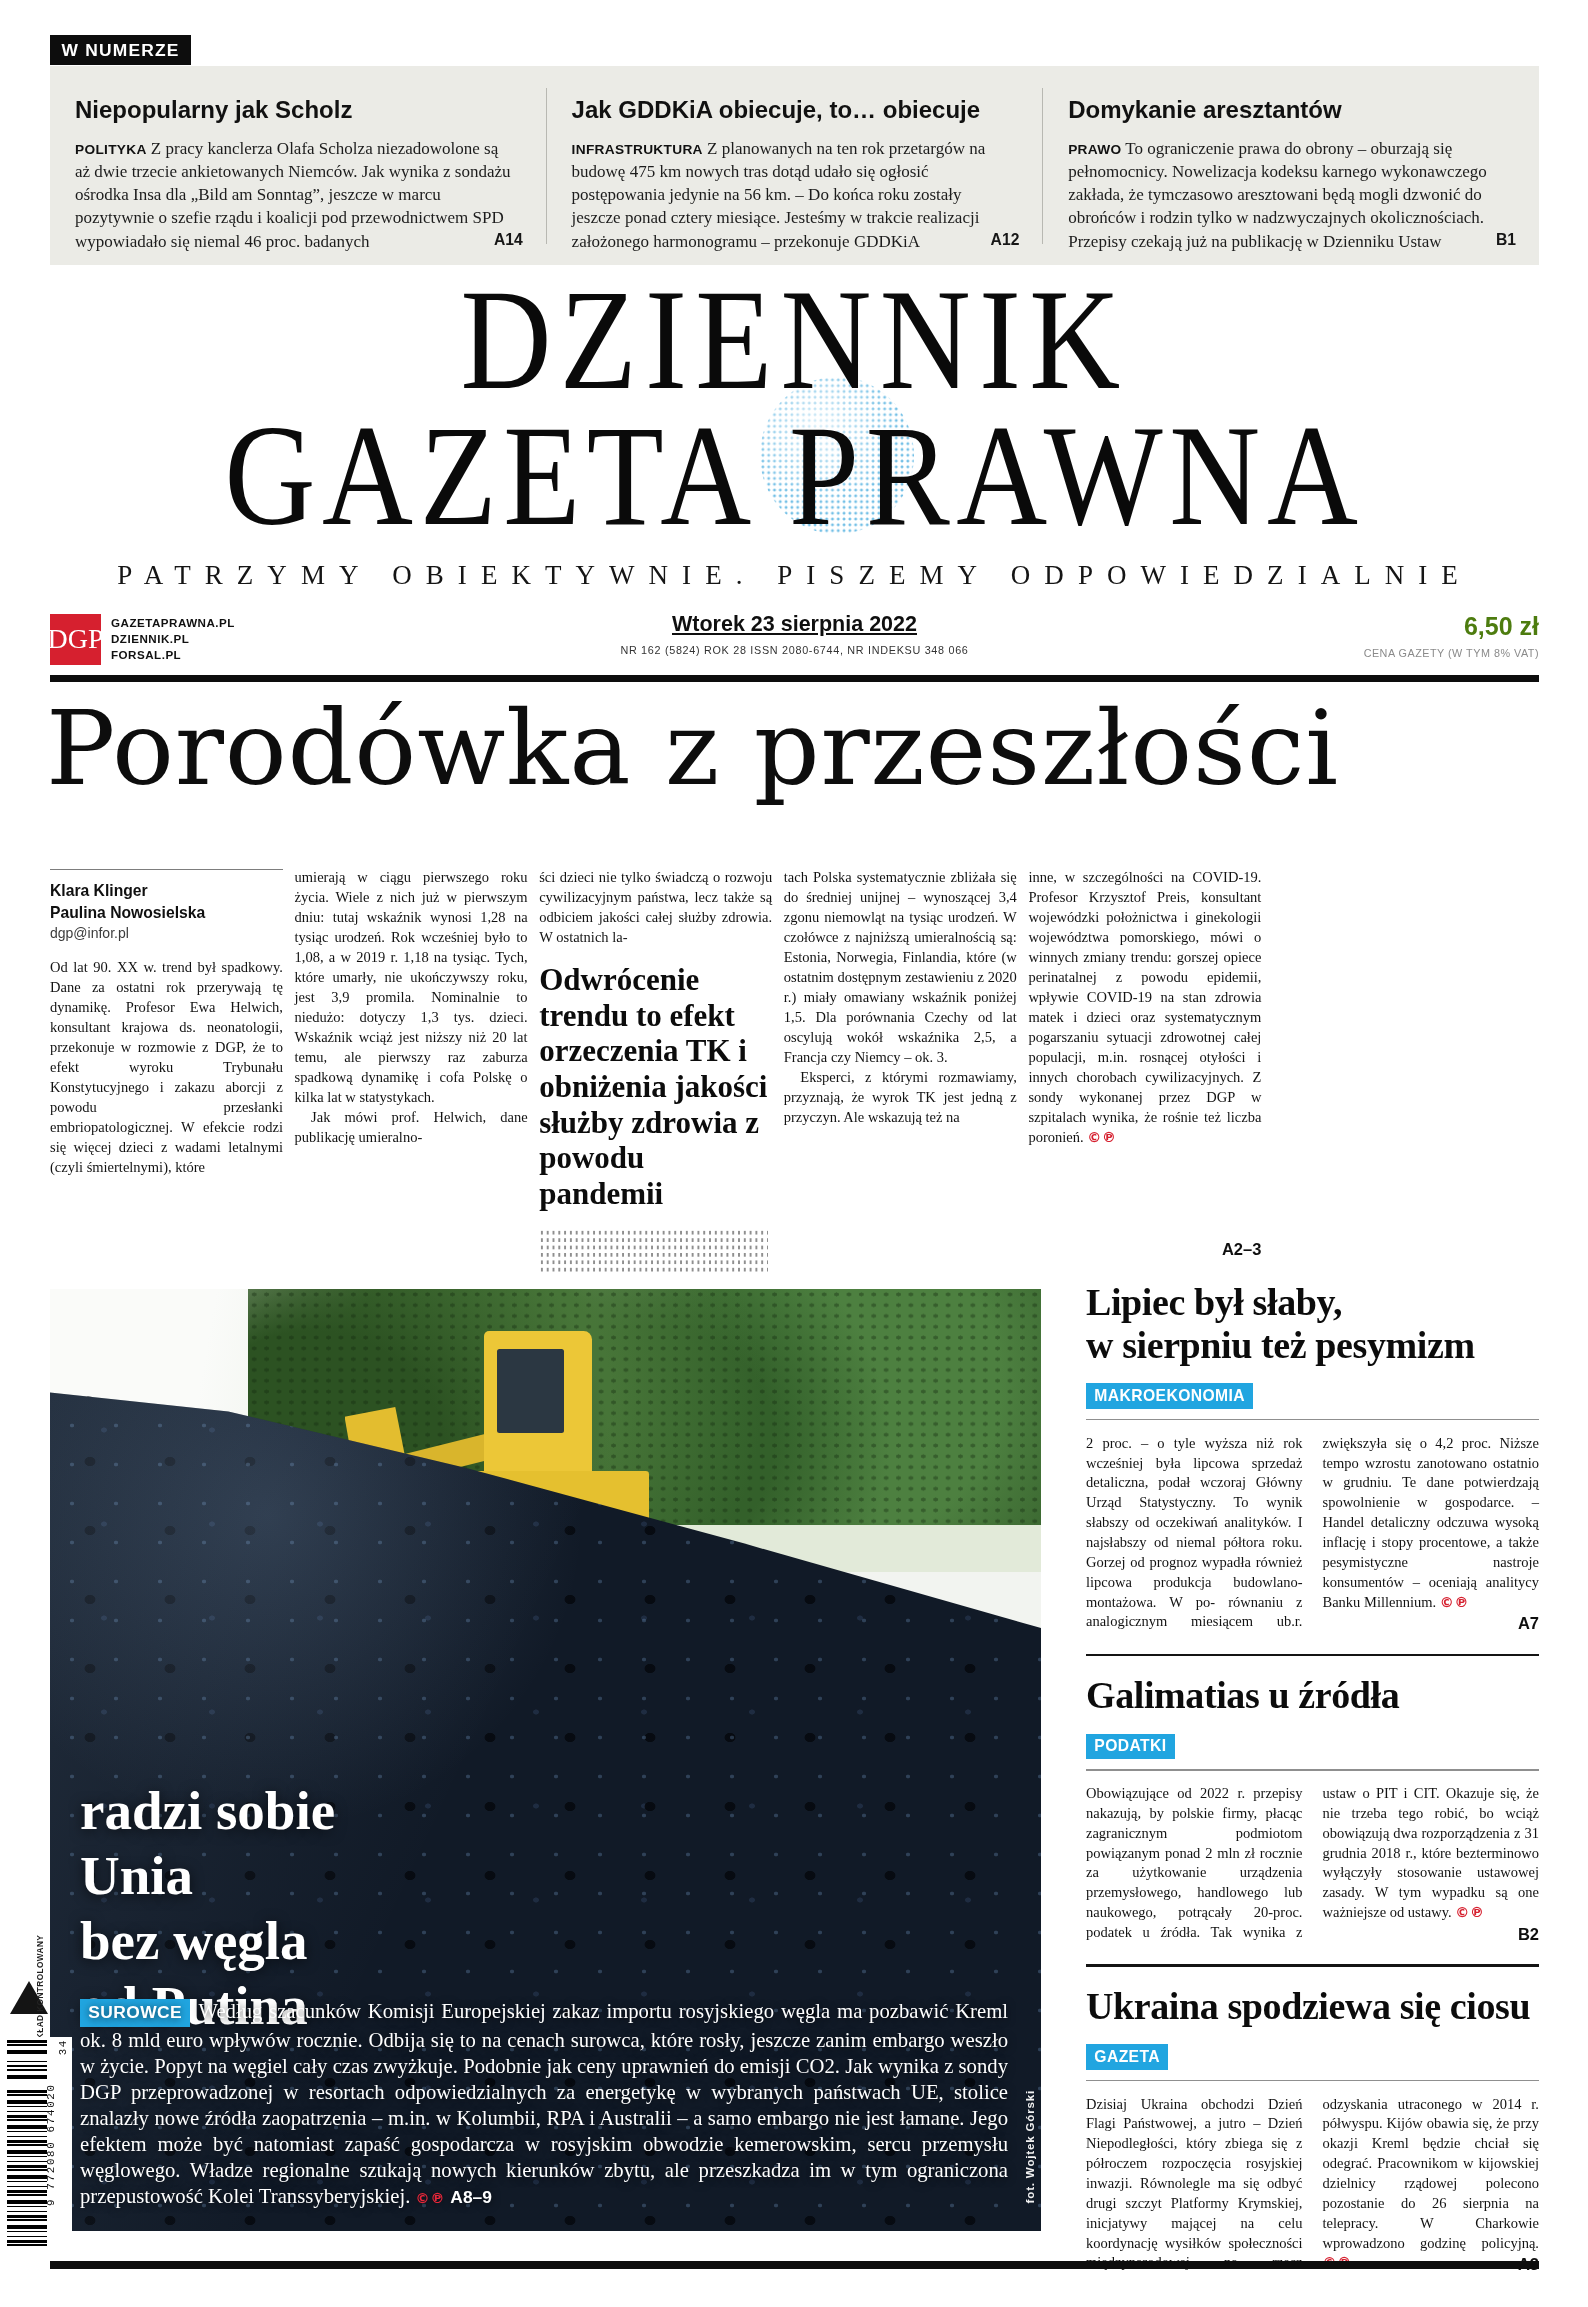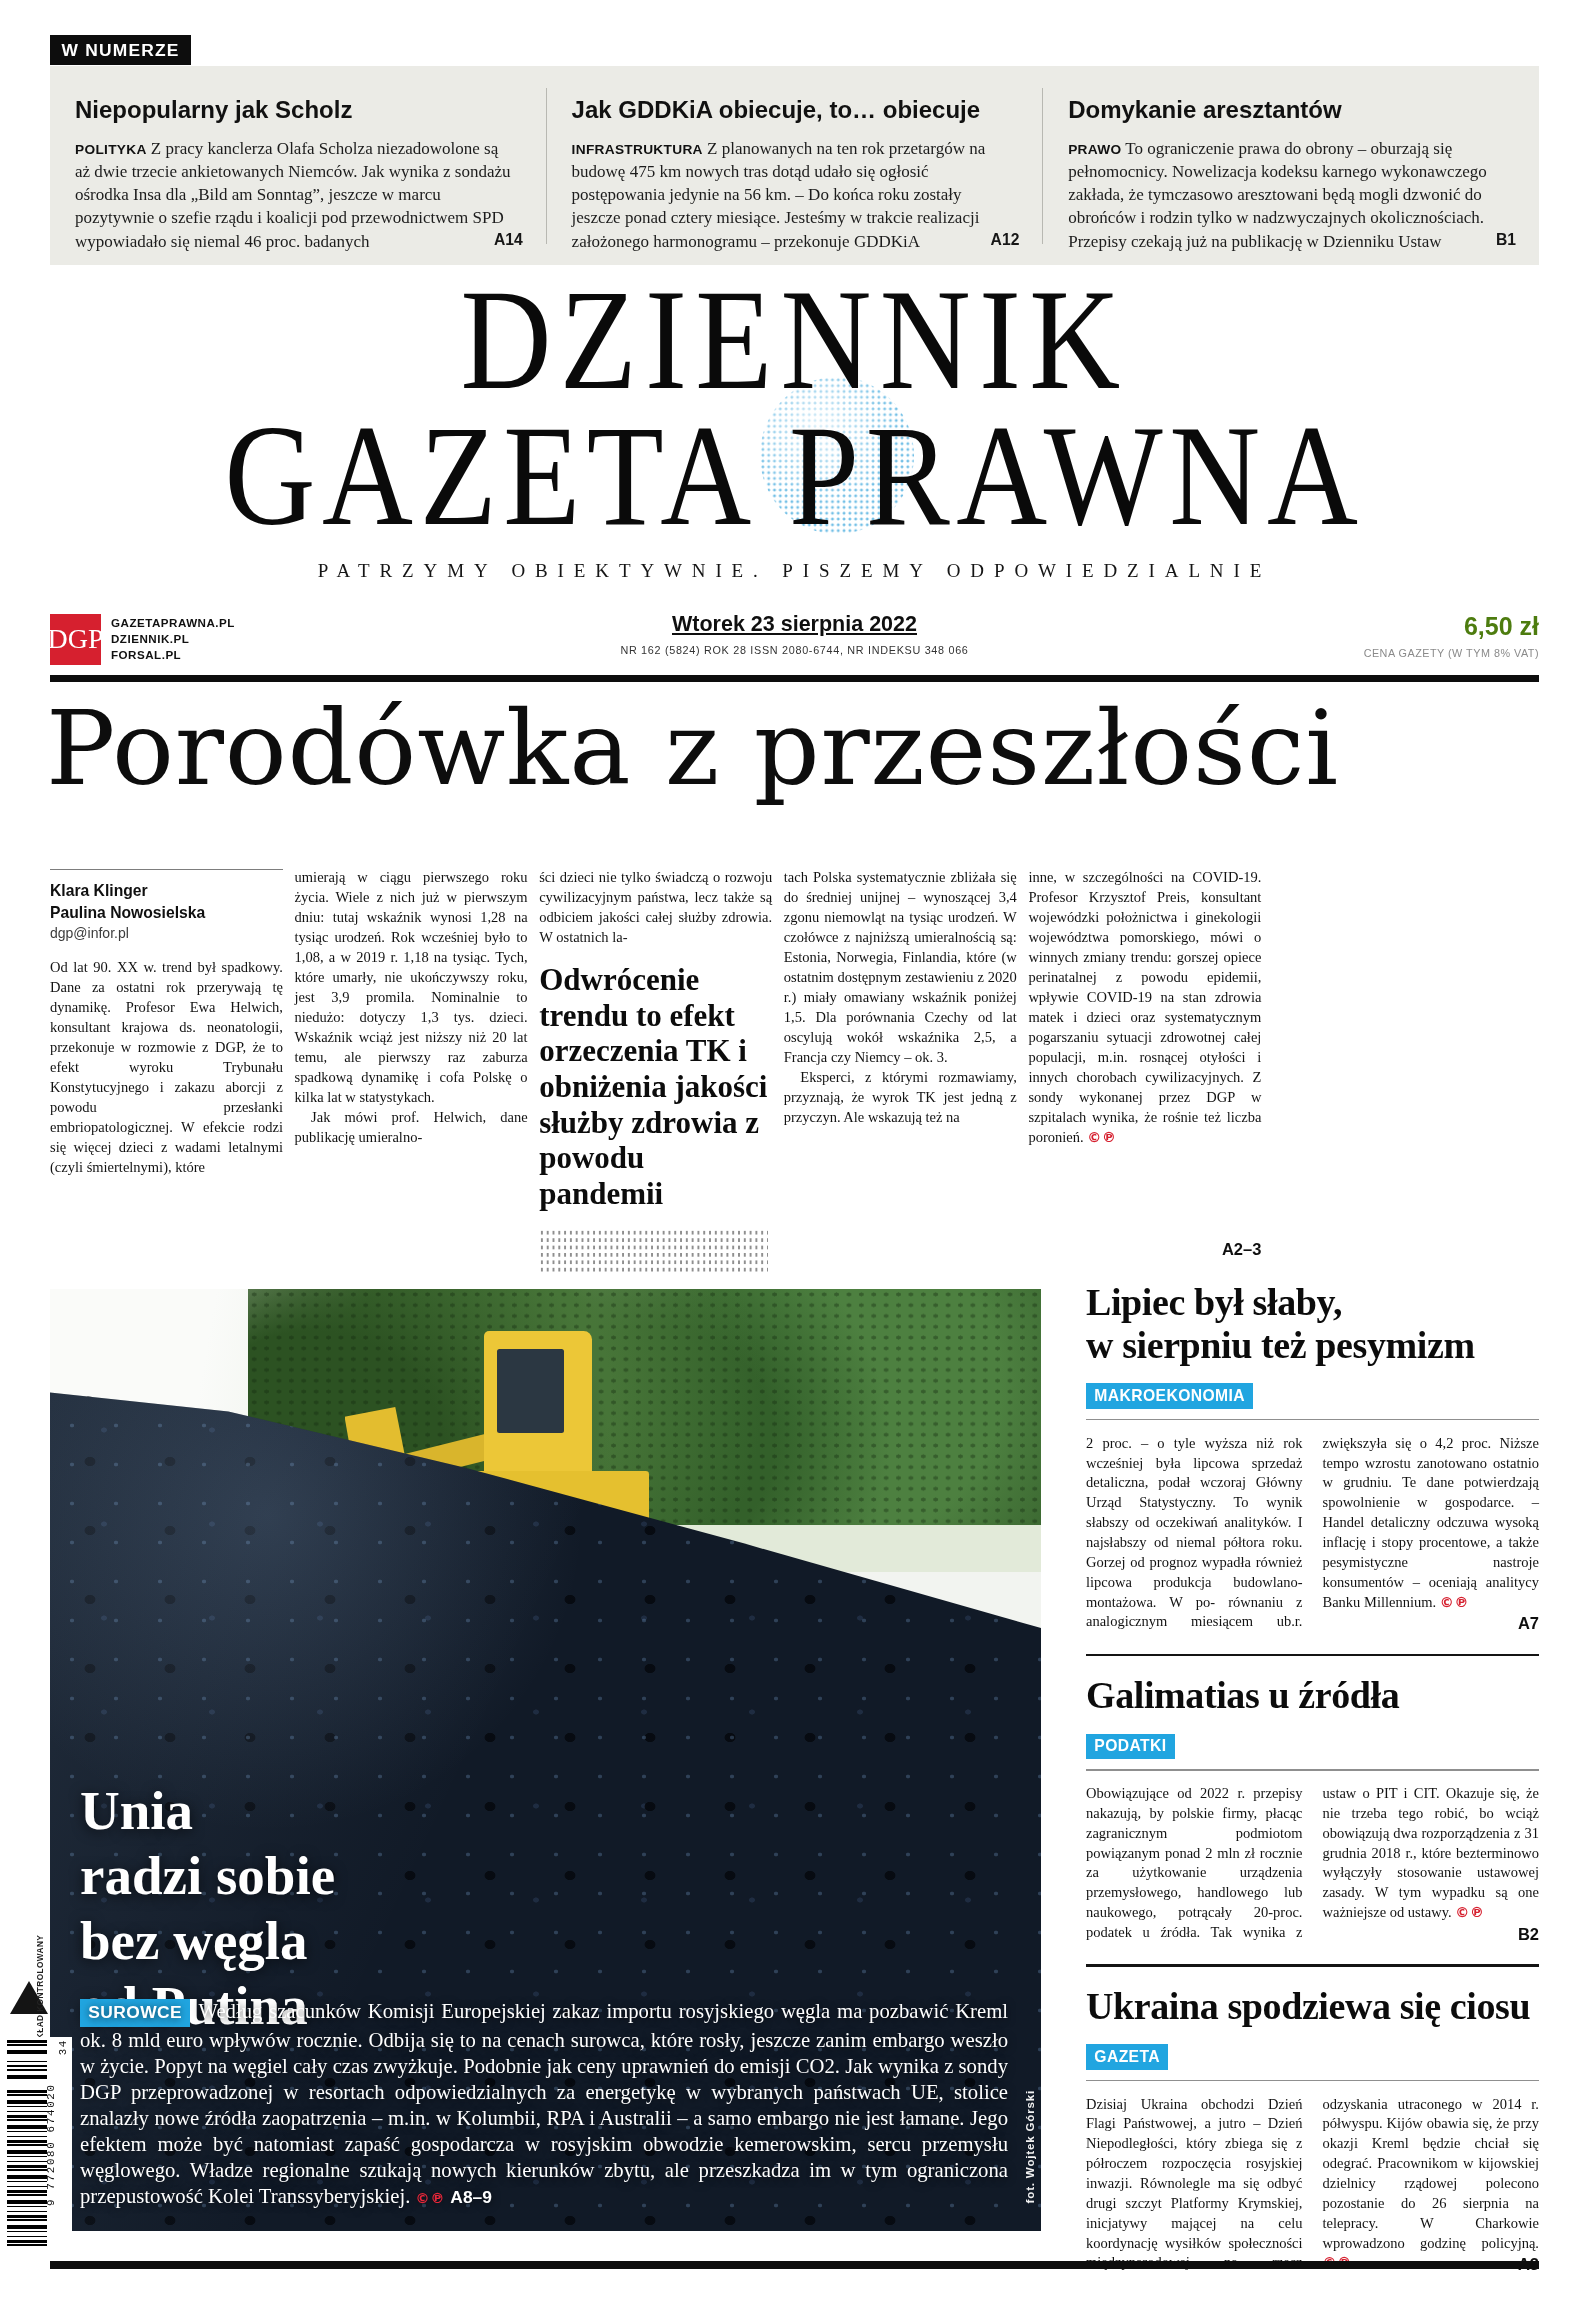--- a/index.html
+++ b/index.html
@@ -21,21 +21,21 @@
   
   .masthead{position:absolute;left:50px;top:266px;width:1489px;text-align:center;z-index:2;}
   .globe{position:absolute;left:50%;margin-left:-35px;top:111px;width:154px;height:157px;border-radius:50%;
     background-image:radial-gradient(circle at 38% 32%,rgba(255,255,255,.75),rgba(255,255,255,0) 55%),
       radial-gradient(#74c0e6 1.4px,rgba(255,255,255,0) 1.6px);
     background-size:100% 100%,5.8px 5.8px;z-index:0;}
   .mast-l1,.mast-l2{position:relative;z-index:1;font-family:"Liberation Serif",serif;font-weight:400;
     color:#0a0a0a;transform:scaleY(1.14);transform-origin:top center;}
   .mast-l1{font-size:126px;line-height:1.03;letter-spacing:8.3px;}
   .mast-l2{font-size:126px;line-height:1.03;letter-spacing:6.6px;margin-top:6.6px;}
-  .tagline{position:relative;z-index:1;margin-top:28px;font-size:19px;letter-spacing:.52em;
+  .tagline{position:relative;z-index:1;margin-top:28px;font-size:27px;letter-spacing:.52em;
     color:#151515;white-space:nowrap;}
 
   
   .infobar{position:absolute;left:50px;top:612px;width:1489px;height:61px;}
   .dgp-box{position:absolute;left:0;top:1.7px;width:51px;height:51px;background:#d6202f;color:#fff;
     display:flex;align-items:center;justify-content:center;font:400 28px "Liberation Serif",serif;}
   .sites{position:absolute;left:61px;top:2.5px;font:bold 11.6px/1.42 "Liberation Sans",sans-serif;
     letter-spacing:0.5px;color:#111;}
   .ib-center{position:absolute;left:0;right:0;top:0;text-align:center;}
   .ib-date{font:bold 21.5px "Liberation Sans",sans-serif;color:#0f0f0f;text-decoration:underline;}
@@ -227,22 +227,22 @@
     <div class="ph-tarp"></div>
     <div class="loader">
       <div class="ld-bucket"></div>
       <div class="ld-boom"></div>
       <div class="ld-cab"></div>
       <div class="ld-body"></div>
       <div class="ld-wheel"></div>
     </div>
     <div class="ph-coal"></div>
     <div class="ph-head">
+      <div>radzi sobie</div>
       <div>Unia</div>
-      <div>radzi sobie</div>
       <div>bez węgla</div>
       <div>od Putina</div>
     </div>
     <p class="ph-par"><span class="label">SUROWCE</span><span>Według szacunków Komisji Europejskiej zakaz importu rosyjskiego węgla ma pozbawić Kreml ok. 8 mld euro wpływów rocznie. Odbija się to na cenach surowca, które rosły, jeszcze zanim embargo weszło w życie. Popyt na węgiel cały czas zwyżkuje. Podobnie jak ceny uprawnień do emisji CO2. Jak wynika z sondy DGP przeprowadzonej w resortach odpowiedzialnych za energetykę w wybranych państwach UE, stolice znalazły nowe źródła zaopatrzenia – m.in. w Kolumbii, RPA i Australii – a samo embargo nie jest łamane. Jego efektem może być natomiast zapaść gospodarcza w rosyjskim obwodzie kemerowskim, sercu przemysłu węglowego. Władze regionalne szukają nowych kierunków zbytu, ale przeszkadza im w tym ograniczona przepustowość Kolei Transsyberyjskiej.</span> <span class="cp">©℗</span> <span class="ph-ref">A8–9</span></p>
     <div class="ph-credit">fot. Wojtek Górski</div>
   </figure>
 
   <aside class="rightcol">
 
     <article>

